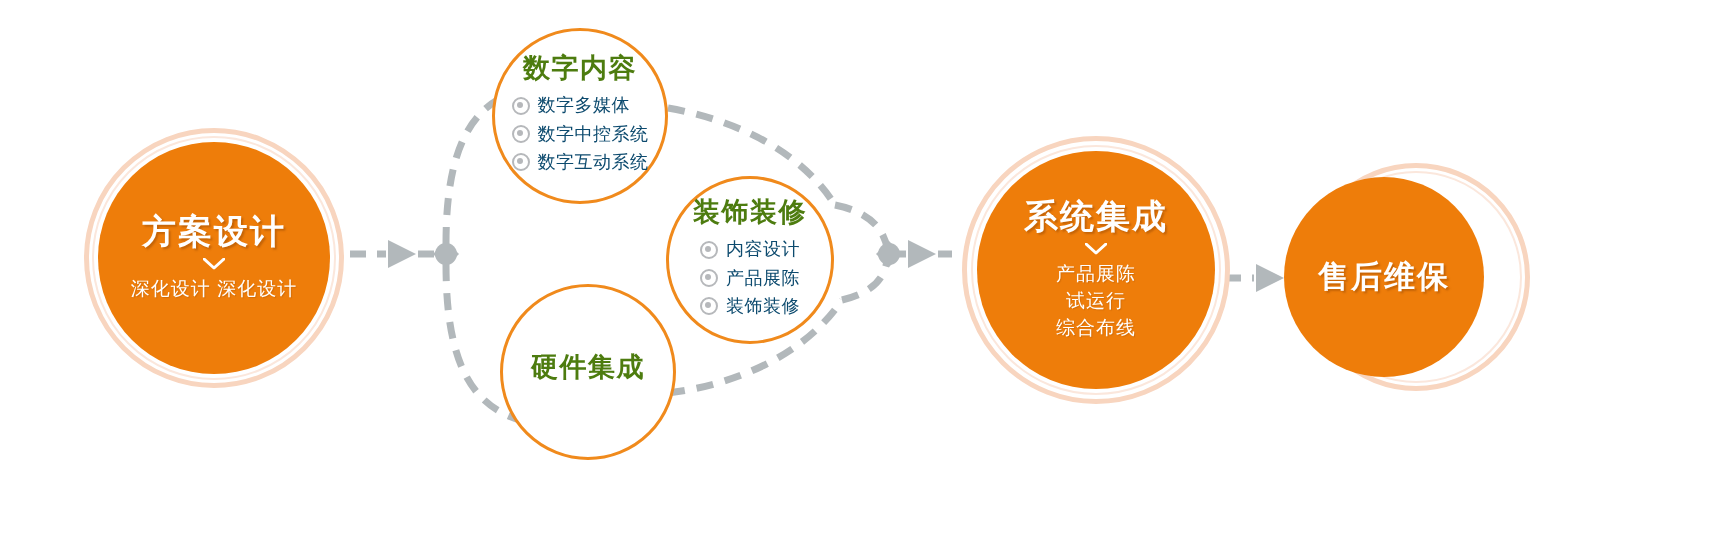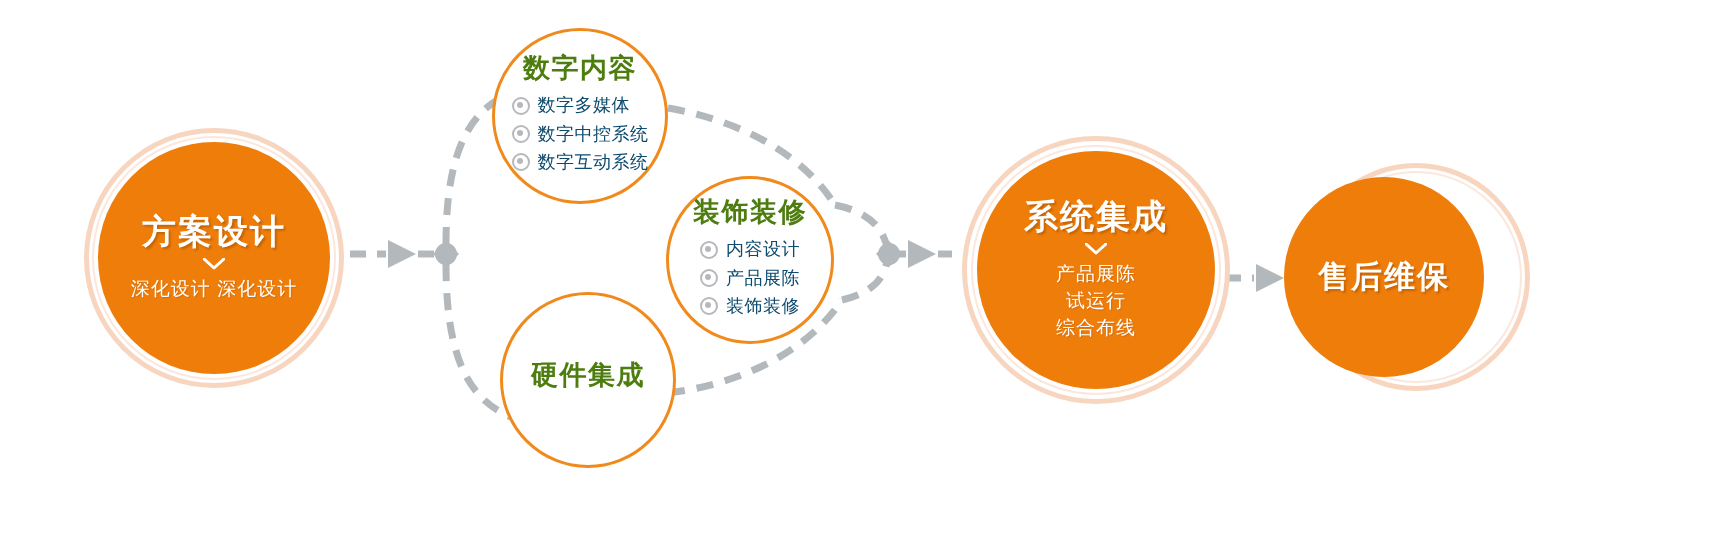--- a/index.html
+++ b/index.html
@@ -204,21 +204,21 @@
         <span class="bullet"></span>
         <span>产品展陈</span>
       </li>
       <li>
         <span class="bullet"></span>
         <span>装饰装修</span>
       </li>
     </ul>
   </div>
 
-  <div class="outline-node" style="left:500px;top:292px;width:176px;height:176px;">
+  <div class="outline-node" style="left:500px;top:284px;width:176px;height:176px;">
     <div class="outline-title">硬件集成</div>
   </div>
 
   <div class="halo" style="left:962px;top:136px;width:268px;height:268px;"></div>
   <div class="halo thin" style="left:971px;top:145px;width:250px;height:250px;"></div>
   <div class="solid-node" style="left:977px;top:151px;width:238px;height:238px;">
     <div class="solid-title">系统集成</div>
     <svg class="chev" viewBox="0 0 22 12">
         <path d="M1,1 L11,10 L21,1" fill="none" stroke="#ffffff" stroke-width="3" stroke-linecap="round" stroke-linejoin="round"></path>
       </svg>

